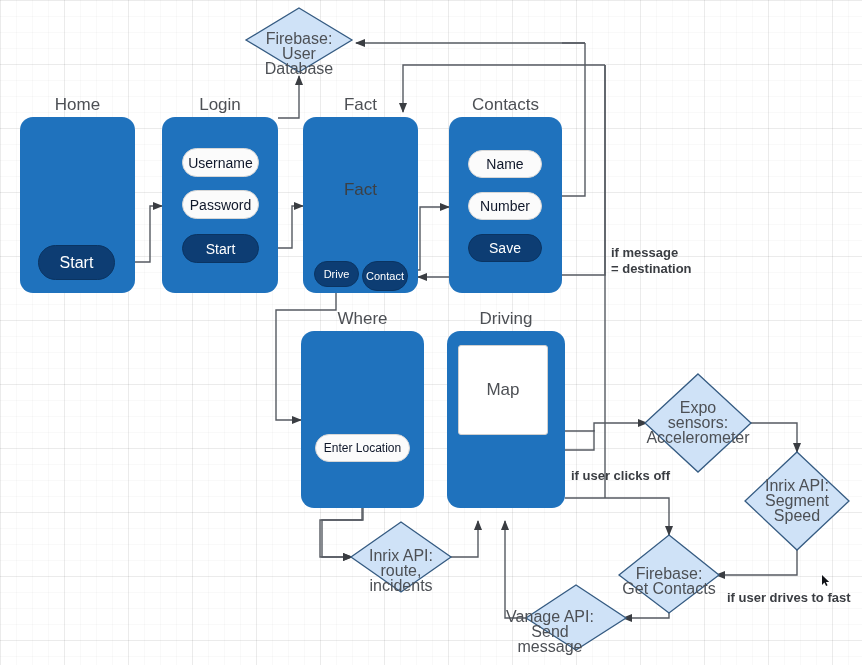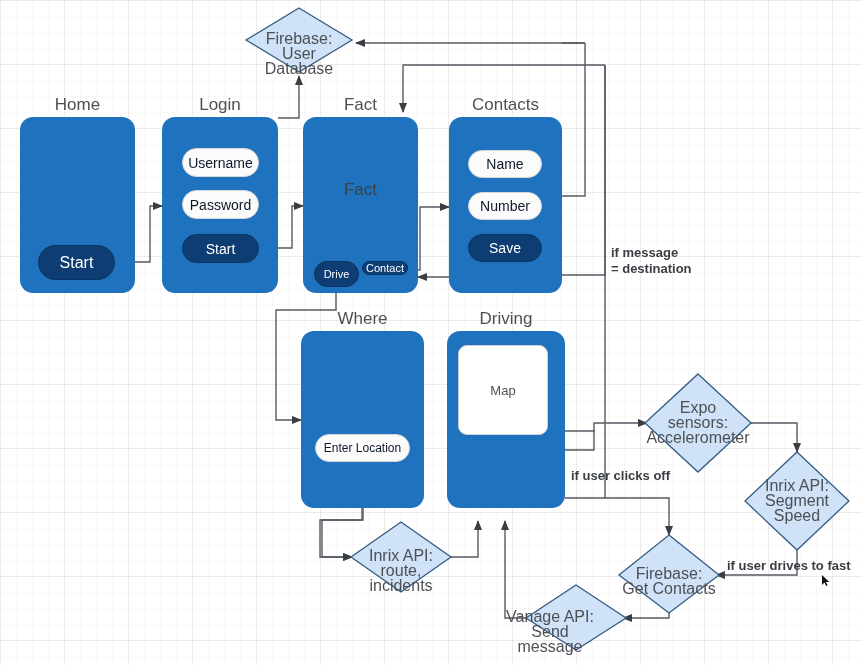--- a/index.html
+++ b/index.html
@@ -60,23 +60,23 @@
     position:absolute;
     color:#3c4045;
     font-size:17px;
     text-align:center;
     white-space:nowrap;
   }
   .map-box{
     position:absolute;
     background:#ffffff;
     border:1px solid #d0d0d0;
-    border-radius:9px;
+    border-radius:3px;
     display:flex;align-items:center;justify-content:center;
-    color:#4d5055;font-size:13px;
+    color:#4d5055;font-size:17px;
     box-sizing:border-box;
   }
   .note{
     position:absolute;
     color:#3a3d42;
     font-size:13px;
     font-weight:bold;
     line-height:16px;
     white-space:pre-line;
   }
@@ -168,21 +168,21 @@
   <div class="screen-title" style="left:162px;top:95px;width:116px;">Login</div>
   <div class="screen" style="left:162px;top:117px;width:116px;height:176px;"></div>
   <div class="pill pill-white" style="left:182px;top:148px;width:77px;height:29px;">Username</div>
   <div class="pill pill-white" style="left:182px;top:190px;width:77px;height:29px;">Password</div>
   <div class="pill pill-navy" style="left:182px;top:234px;width:77px;height:29px;font-size:14px;">Start</div>
 
   <div class="screen-title" style="left:303px;top:95px;width:115px;">Fact</div>
   <div class="screen" style="left:303px;top:117px;width:115px;height:176px;"></div>
   <div class="inner-label" style="left:303px;top:180px;width:115px;">Fact</div>
   <div class="pill pill-navy small" style="left:314px;top:261px;width:45px;height:26px;">Drive</div>
-  <div class="pill pill-navy small" style="left:362px;top:261px;width:46px;height:14px;">Contact</div>
+  <div class="pill pill-navy small" style="left:362px;top:261px;width:46px;height:30px;">Contact</div>
 
   <div class="screen-title" style="left:449px;top:95px;width:113px;">Contacts</div>
   <div class="screen" style="left:449px;top:117px;width:113px;height:176px;"></div>
   <div class="pill pill-white" style="left:468px;top:150px;width:74px;height:28px;">Name</div>
   <div class="pill pill-white" style="left:468px;top:192px;width:74px;height:28px;">Number</div>
   <div class="pill pill-navy" style="left:468px;top:234px;width:74px;height:28px;font-size:14px;">Save</div>
 
   <div class="screen-title" style="left:301px;top:309px;width:123px;">Where</div>
   <div class="screen" style="left:301px;top:331px;width:123px;height:177px;"></div>
   <div class="pill pill-white" style="left:315px;top:434px;width:95px;height:28px;font-size:12px;">Enter Location</div>
@@ -202,19 +202,19 @@
   <div class="dia-label" style="left:351px;top:548px;width:100px;">Inrix API:
 route, incidents</div>
   <div class="dia-label" style="left:619px;top:566px;width:100px;">Firebase:
 Get Contacts</div>
   <div class="dia-label" style="left:500px;top:609px;width:100px;">Vanage API:
 Send message</div>
 
   <div class="note" style="left:611px;top:245px;">if message
 = destination</div>
   <div class="note" style="left:571px;top:468px;">if user clicks off</div>
-  <div class="note" style="left:727px;top:558px;">if user drives to fast</div>
+  <div class="note" style="left:727px;top:590px;">if user drives to fast</div>
 
   <svg class="cursor" style="left:822px;top:575px;" viewBox="0 0 9 11">
     <path d="M0,0 L0,10 L2.4,7.6 L4.1,11 L5.6,10.3 L3.9,7 L7.2,7 z" fill="#111318"></path>
   </svg>
 
 </div>
 
 </body></html>

